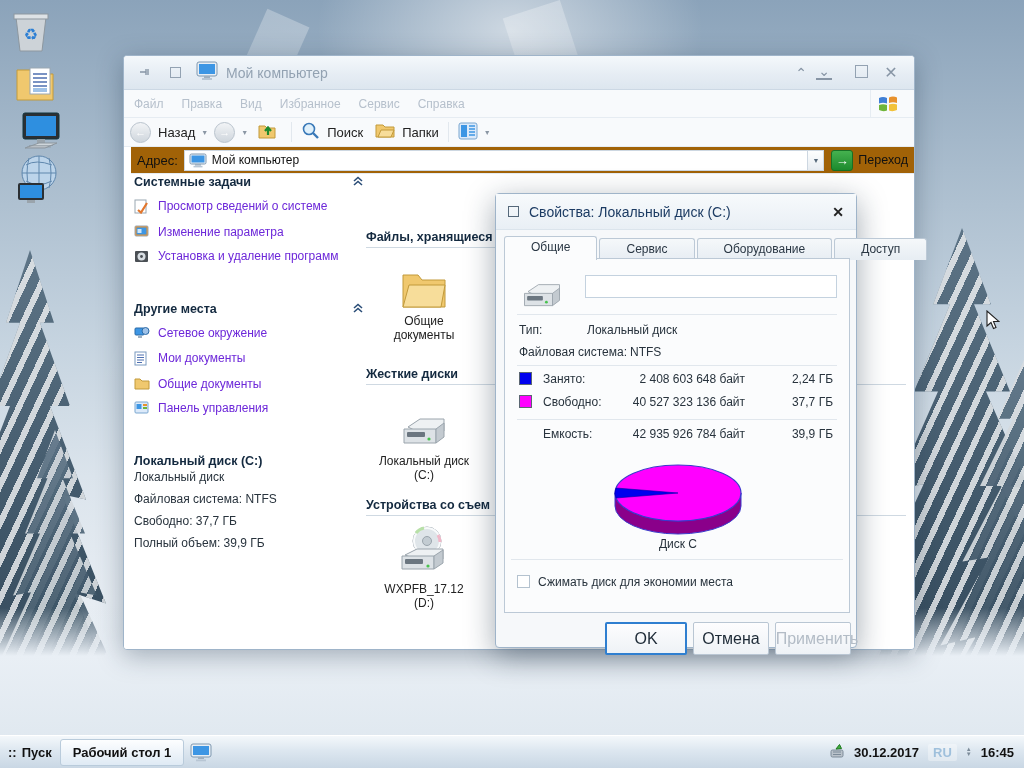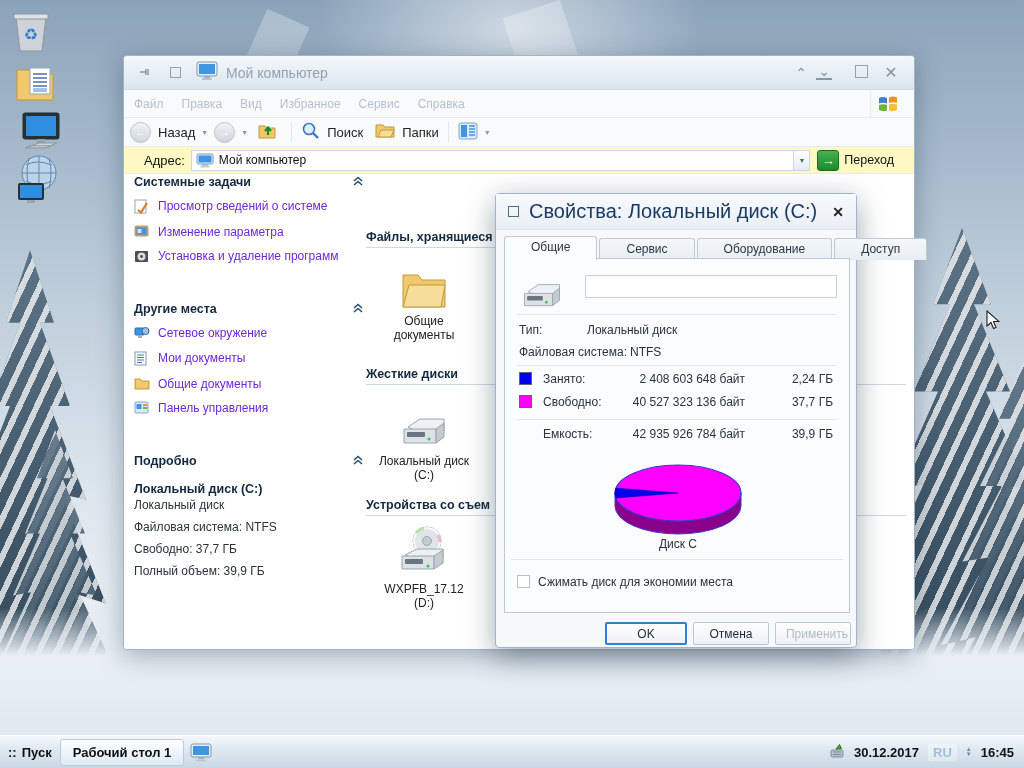--- a/index.html
+++ b/index.html
@@ -42,21 +42,21 @@
   .menubar { height:28px; background:#f8fafc; border-bottom:1px solid #e6ecf2; display:flex; align-items:center; padding:0 10px; }
   .menubar .mi { color:#b6c0cc; margin-right:18px; font-size:12px; }
   .winlogo { margin-left:auto; width:34px; height:100%; border-left:1px solid #e6ecf2; display:flex; align-items:center; justify-content:center; }
   .toolbar { height:29px; background:#f8fafc; border-bottom:1px solid #e6ecf2; display:flex; align-items:center; padding:0 6px; gap:4px; }
   .navcirc { width:21px; height:21px; border-radius:50%; background:linear-gradient(180deg,#f2f4f6,#cfd6dd);
     border:1px solid #b9c3cd; color:#fff; display:flex; align-items:center; justify-content:center; font-size:11px; font-weight:bold; }
   .gray { color:#b6c0cc; }
   .tsep { width:1px; height:20px; background:#e2e8ee; margin:0 5px; }
   .tool-lbl { font-size:13px; color:#222; margin-left:3px; }
   .ddarrow { font-size:7px; color:#8b97a4; margin:0 2px; }
-  .addressbar { height:27px; background:#fef9c3; display:flex; align-items:center; padding:0 20px; border-bottom:1px solid #e6ecf2; }
+  .addressbar { height:27px; background:#a16207; display:flex; align-items:center; padding:0 6px; border-bottom:1px solid #e6ecf2;margin-left:7px; }
   .addr-field { flex:1; height:21px; background:#fff; border:1px solid #cdd7e1; display:flex; align-items:center; padding:0 4px; margin-left:6px; }
   .addr-dd { width:16px; height:21px; background:linear-gradient(180deg,#fdfefe,#e8edf2); border:1px solid #cdd7e1; border-left:none; display:flex; align-items:center; justify-content:center; font-size:7px; color:#55687a; }
   .go-btn { width:22px; height:21px; margin-left:7px; border-radius:3px; background:linear-gradient(180deg,#45b14f,#1d8a2e); border:1px solid #177025; color:#fff; display:flex; align-items:center; justify-content:center; font-weight:bold; font-size:13px; }
 
   
   .explorer-body { position:absolute; left:0; top:119px; right:0; bottom:0; background:#fff; }
   .sidebar { position:absolute; left:10px; top:0; width:230px; }
   .sb-head { display:flex; align-items:center; font-weight:bold; font-size:12.5px; color:#13293f; margin-bottom:10px; }
   .sb-chevron { margin-left:auto; color:#2a4d77; font-size:9px; letter-spacing:-1px; }
   .sb-item { display:flex; align-items:flex-start; gap:8px; margin:7px 0; color:#6d28d9; font-size:12px; line-height:1.25; }
@@ -67,34 +67,34 @@
 
   .content-sec-head { font-weight:bold; font-size:12.5px; color:#13293f; padding-bottom:3px; border-bottom:1px solid #cfd9e2; }
   .fitem { position:absolute; width:96px; text-align:center; font-size:12px; color:#222; line-height:1.2; }
   .fitem .icwrap { height:52px; display:flex; align-items:flex-end; justify-content:center; margin-bottom:5px; }
 
   
   .dialog { position:absolute; left:495px; top:193px; width:362px; height:455px; background:#f6f8fa;
     border:1px solid #9fb4c9; border-radius:4px; box-shadow:0 8px 30px rgba(20,40,60,.4); z-index:40; }
   .dlg-title { height:36px; display:flex; align-items:center; padding:0 12px;
     background:linear-gradient(180deg,#f7fafc,#e9eff5); border-bottom:1px solid #dbe4ec; }
-  .dlg-title-text { color:#1c3b63; font-size:20px; margin-left:10px; }
+  .dlg-title-text { color:#1c3b63; font-size:14px; margin-left:10px; }
   .dlg-x { margin-left:auto; color:#222; font-weight:bold; font-size:14px; }
   .tabs { position:absolute; left:8px; top:44px; display:flex; gap:2px; }
   .tab { padding:3px 26px 4px; font-size:12px; color:#2a3744; background:linear-gradient(180deg,#f5f8fa,#e7edf3);
     border:1px solid #bcc9d6; border-bottom:none; border-radius:3px 3px 0 0; }
   .tab.active { background:#fbfcfd; position:relative; z-index:2; padding-bottom:6px; margin-top:-2px; }
   .tabpanel { position:absolute; left:8px; top:64px; width:346px; height:355px; background:#fbfcfd; border:1px solid #bcc9d6; }
   .sepline { position:absolute; left:12px; right:12px; border-top:1px solid #e1e7ed; }
   .row-lbl { color:#28333d; font-size:12px; }
   .legend-sq { width:13px; height:13px; border:1px solid #5b6672; display:inline-block; }
   .vol-input { position:absolute; left:80px; top:16px; width:252px; height:23px; background:#fff; border:1px solid #c4d2df; }
   .cb { width:13px; height:13px; background:#fff; border:1px solid #b4c2cf; display:inline-block; }
-  .btn { position:absolute; height:23px; background:linear-gradient(180deg,#fdfdfe,#eef2f6); border:1px solid #b9c6d3;
-    border-radius:2px; font-size:12px; color:#1d2a36; display:flex; align-items:center; justify-content:center; }
+  .btn { position:absolute; height:33px; background:linear-gradient(180deg,#fdfdfe,#eef2f6); border:1px solid #b9c6d3;
+    border-radius:2px; font-size:16px; color:#1d2a36; display:flex; align-items:center; justify-content:center; }
   .btn.focus { border:2px solid #2f7fd0; }
   .btn.disabled { color:#b3bcc6;padding-left:8px; }
 
   
   .taskbar { position:absolute; left:0; right:0; bottom:0; height:33px; z-index:90;
     background:linear-gradient(180deg,#f4f8fb 0%,#dde7f0 45%,#c9d7e4 100%); border-top:1px solid #fff;
     display:flex; align-items:center; font-size:13px; }
   .start { font-weight:bold; color:#111; padding:0 8px; display:flex; gap:5px; align-items:center; height:100%; }
   .task-btn { height:27px; padding:0 12px; display:flex; align-items:center; font-weight:bold; color:#111;
     background:linear-gradient(180deg,#fdfeff,#dfeaf4); border:1px solid #b9cbdb; border-radius:3px; }
@@ -322,28 +322,20 @@
                 <rect x="1" y="1" width="13" height="11" rx="1" fill="#dceafa" stroke="#7ba7d0"></rect>
                 <rect x="2.5" y="3" width="5" height="5" fill="#3d96e4"></rect>
                 <rect x="9" y="3" width="4" height="2" fill="#e8912d"></rect>
                 <rect x="9" y="6" width="4" height="2" fill="#6fb53a"></rect>
               </svg></span>
           <span>Панель управления</span>
         </div>
       </div>
 
       <div class="sb-sec" style="margin-top:36px;">
-        <div class="sb-head">
-          <span>Подробно</span>
-          <span class="sb-chevron">
-            <svg width="12" height="10" viewBox="0 0 12 10">
-                <path d="M2 5 L6 1.5 L10 5 M2 9 L6 5.5 L10 9" stroke="#2a4d77" stroke-width="1.6" fill="none"></path>
-              </svg>
-          </span>
-        </div>
         <div class="details-bold" style="margin-top:14px;">Локальный диск (C:)</div>
         <div class="details-txt">Локальный диск</div>
         <div class="details-txt" style="margin-top:4px;">Файловая система: NTFS</div>
         <div class="details-txt" style="margin-top:4px;">Свободно: 37,7 ГБ</div>
         <div class="details-txt" style="margin-top:4px;">Полный объем: 39,9 ГБ</div>
       </div>
     </div>
 
     <div style="position:absolute; left:242px; top:0; right:0; bottom:0;">
       <div class="content-sec-head" style="position:absolute; left:0px; top:55px; width:540px;">Файлы, хранящиеся на этом компьютере</div>

